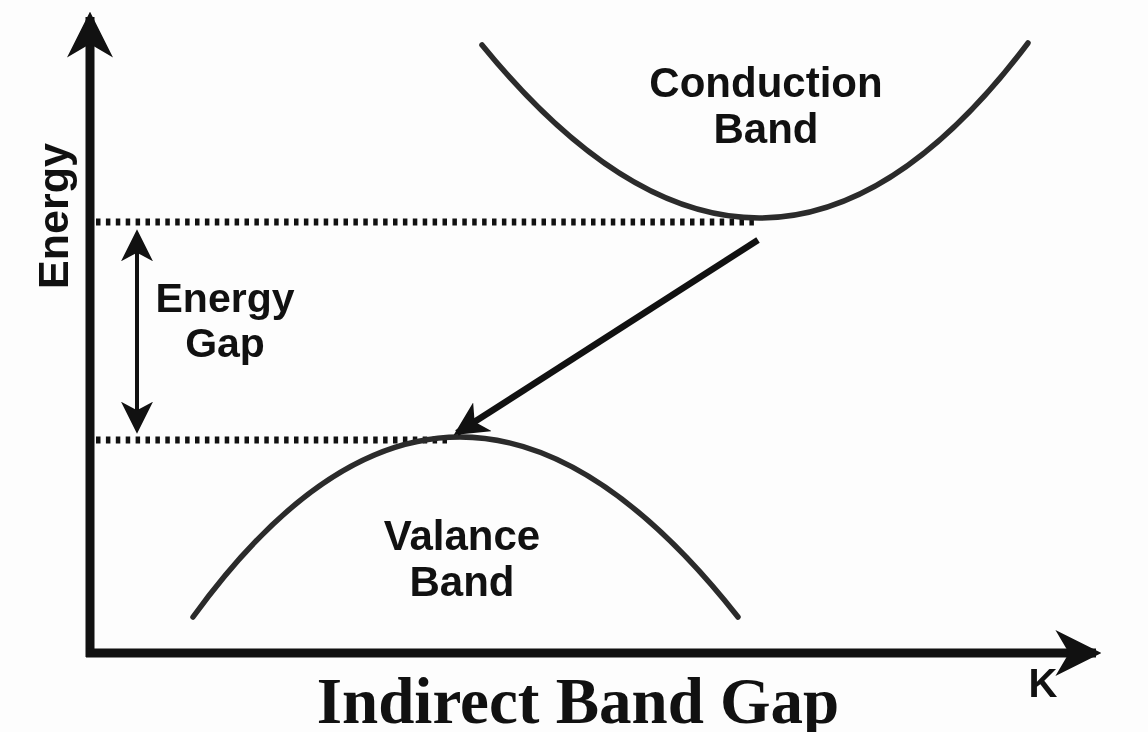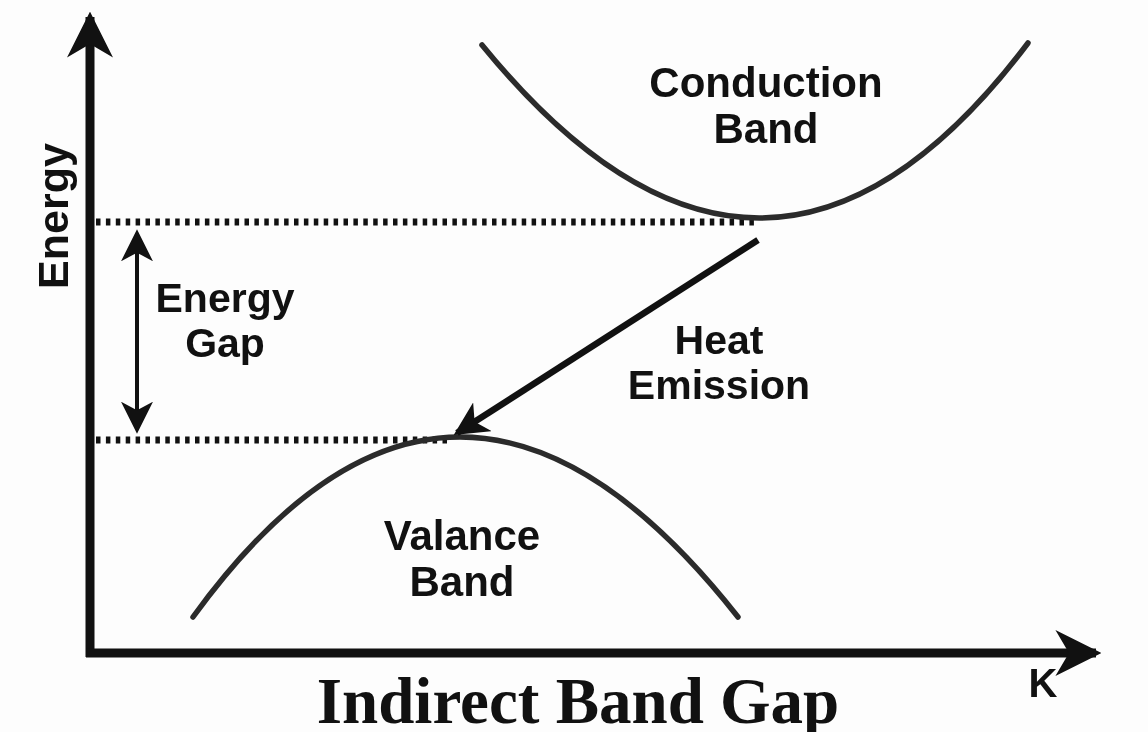--- a/index.html
+++ b/index.html
@@ -114,22 +114,20 @@
   </svg>
 
   <div class="lbl lbl-energy" style="left:53px; top:216px;">Energy</div>
 
   <div class="lbl lbl-band" style="left:766px; top:60px;">Conduction
 Band</div>
 
   <div class="lbl lbl-gap" style="left:225px; top:276px;">Energy
 Gap</div>
 
-  <div class="lbl lbl-heat" style="left:719px; top:318px;">Heat
-Emission</div>
 
   <div class="lbl lbl-band" style="left:462px; top:486px;margin-top:27px;">Valance
 Band</div>
 
   <div class="lbl lbl-k" style="left:1043px; top:684px;">K</div>
 
   <div class="lbl lbl-title" style="left:578px; top:666px;">Indirect Band Gap</div>
 
 </div>
 

